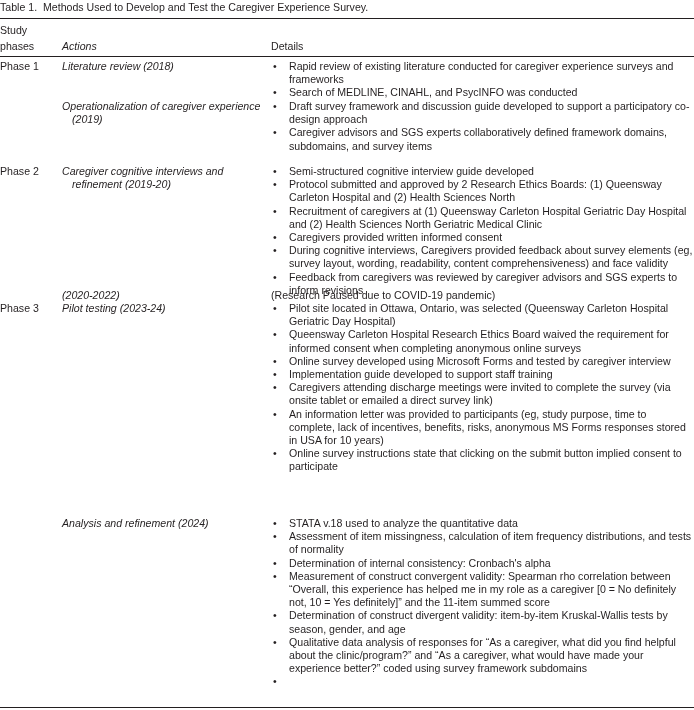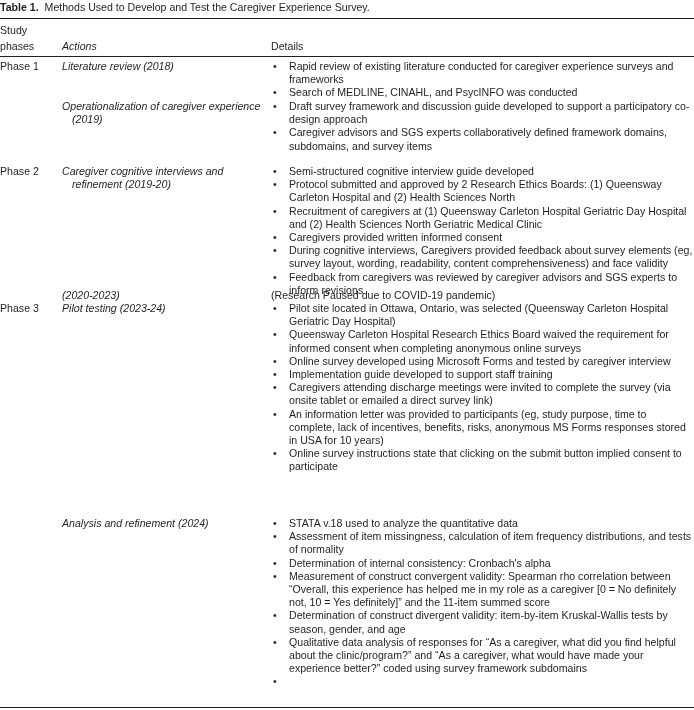--- a/index.html
+++ b/index.html
@@ -7,21 +7,21 @@
       width: 694px; height: 710px; overflow: hidden;
       font-family: "Liberation Sans", sans-serif;
       color: #231f20;
       font-size: 10.6px;
       line-height: 13.2px;
     }
     .caption {
       position: absolute; left: 0; top: 1px;
       font-size: 10.6px; line-height: 13px; white-space: nowrap;
     }
-    .caption .label { font-weight: bold; }
+    .caption .label { font-weight: normal; }
     .rule-top { position: absolute; left: 0; top: 18px; width: 694px; height: 0; border-top: 1.5px solid #231f20; }
     .rule-head { position: absolute; left: 0; top: 56px; width: 694px; height: 0; border-top: 1px solid #231f20; }
     .rule-bottom { position: absolute; left: 0; top: 707px; width: 694px; height: 0; border-top: 1.5px solid #231f20; }
     .head { position: absolute; top: 22px; }
     .col1 { position: absolute; left: 0; width: 60px; }
     .col2 { position: absolute; left: 62px; width: 200px; font-style: italic; }
     .col3 { position: absolute; left: 271px; width: 423px; }
     .hdr { line-height: 16px; }
     .cell-action { padding-left: 10px; text-indent: -10px; }
     ul.details { list-style: none; margin: 0; padding: 0; }
@@ -63,21 +63,21 @@
 <div class="block col2 cell-action" style="top:165px; width:185px">Caregiver cognitive interviews and refinement (2019-20)</div>
 <ul class="details block col3" style="top:165px">
   <li><span class="bullet">•</span><span>Semi-structured cognitive interview guide developed</span></li>
   <li><span class="bullet">•</span><span>Protocol submitted and approved by 2 Research Ethics Boards: (1) Queensway Carleton Hospital and (2) Health Sciences North</span></li>
   <li><span class="bullet">•</span><span>Recruitment of caregivers at (1) Queensway Carleton Hospital Geriatric Day Hospital and (2) Health Sciences North Geriatric Medical Clinic</span></li>
   <li><span class="bullet">•</span><span>Caregivers provided written informed consent</span></li>
   <li><span class="bullet">•</span><span>During cognitive interviews, Caregivers provided feedback about survey elements (eg, survey layout, wording, readability, content comprehensiveness) and face validity</span></li>
   <li><span class="bullet">•</span><span>Feedback from caregivers was reviewed by caregiver advisors and SGS experts to inform revisions</span></li>
 </ul>
 
-<div class="block col2" style="top:289px">(2020-2023)</div>
+<div class="block col2" style="top:289px">(2020-2022)</div>
 <div class="block col3" style="top:289px">(Research Paused due to COVID-19 pandemic)</div>
 
 <div class="block col1" style="top:302px">Phase 3</div>
 <div class="block col2 cell-action" style="top:302px">Pilot testing (2023-24)</div>
 <ul class="details block col3" style="top:302px">
   <li><span class="bullet">•</span><span>Pilot site located in Ottawa, Ontario, was selected (Queensway Carleton Hospital Geriatric Day Hospital)</span></li>
   <li><span class="bullet">•</span><span>Queensway Carleton Hospital Research Ethics Board waived the requirement for informed consent when completing anonymous online surveys</span></li>
   <li><span class="bullet">•</span><span>Online survey developed using Microsoft Forms and tested by caregiver interview</span></li>
   <li><span class="bullet">•</span><span>Implementation guide developed to support staff training</span></li>
   <li><span class="bullet">•</span><span>Caregivers attending discharge meetings were invited to complete the survey (via onsite tablet or emailed a direct survey link)</span></li>

